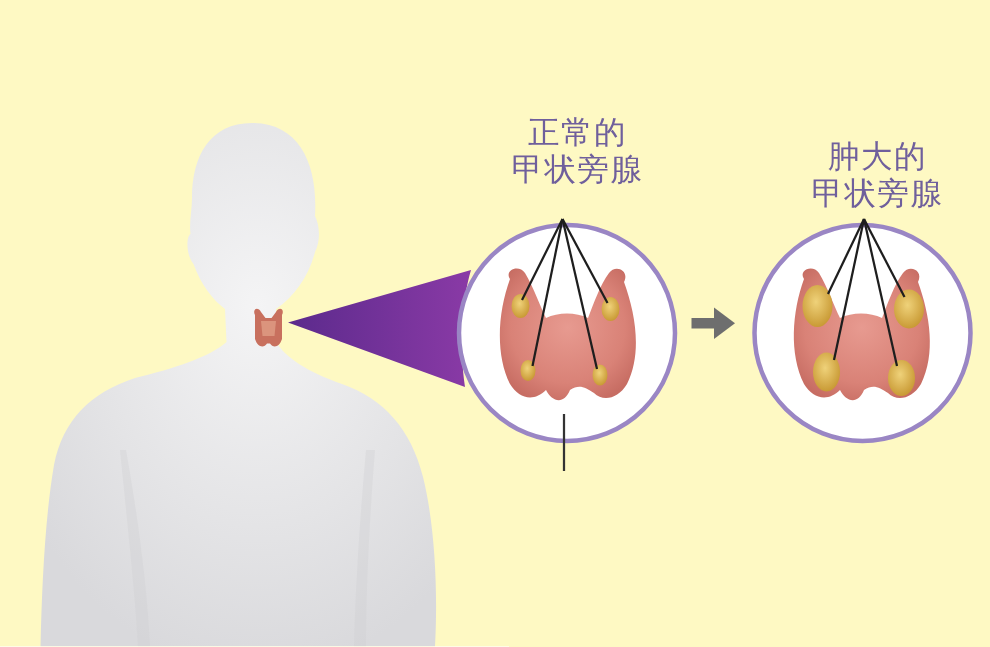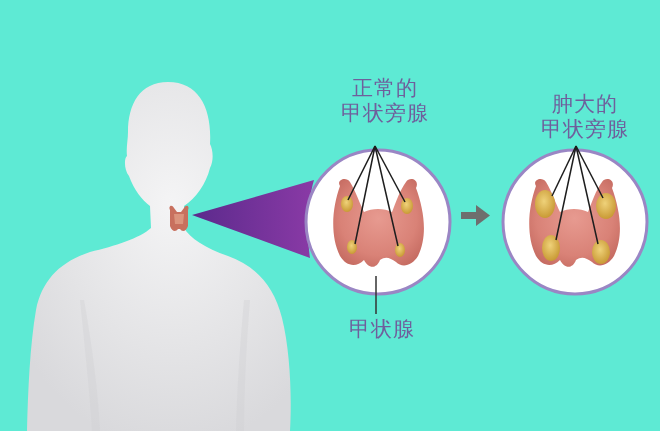--- a/index.html
+++ b/index.html
@@ -1,18 +1,18 @@
 <!DOCTYPE html>
 <html><head>
 <meta charset="utf-8">
 <style>
   html, body { margin: 0; padding: 0; background: #ffffff; }
   body { width: 660px; height: 431px; overflow: hidden; position: relative;
          font-family: "DejaVu Sans", sans-serif; }
-  .stage { position: absolute; left: 0; top: 0; width: 660px; height: 431px; background: #5eead4; }
+  .stage { position: absolute; left: 0; top: 0; width: 660px; height: 431px; background: #fef9c3; }
   svg.art { position: absolute; left: 0; top: 0; }
   .label { position: absolute; color: #6f5f9c; font-size: 21px; line-height: 25px;
            text-align: center; letter-spacing: 1px; white-space: nowrap; }
   .lbl-normal { left: 322px; top: 76px; width: 126px; }
   .lbl-enlarged { left: 522px; top: 76px; width: 126px; margin-top: 16px; }
   .lbl-thyroid { left: 332px; top: 317px; width: 100px; }
   .line { display: block; }
 </style>
 </head>
 <body>
@@ -136,15 +136,14 @@
   <div class="label lbl-normal">
     <span class="line">正常的</span>
     <span class="line">甲状旁腺</span>
   </div>
 
   <div class="label lbl-enlarged">
     <span class="line">肿大的</span>
     <span class="line">甲状旁腺</span>
   </div>
 
-  <div class="label lbl-thyroid">甲状腺</div>
 
 </div>
 
 </body></html>

